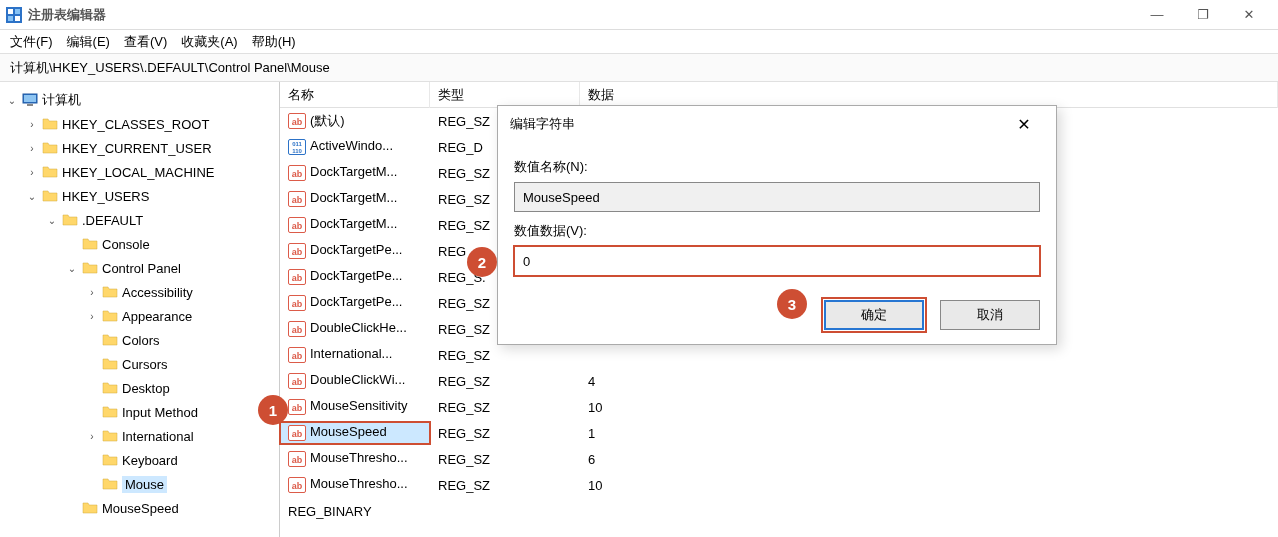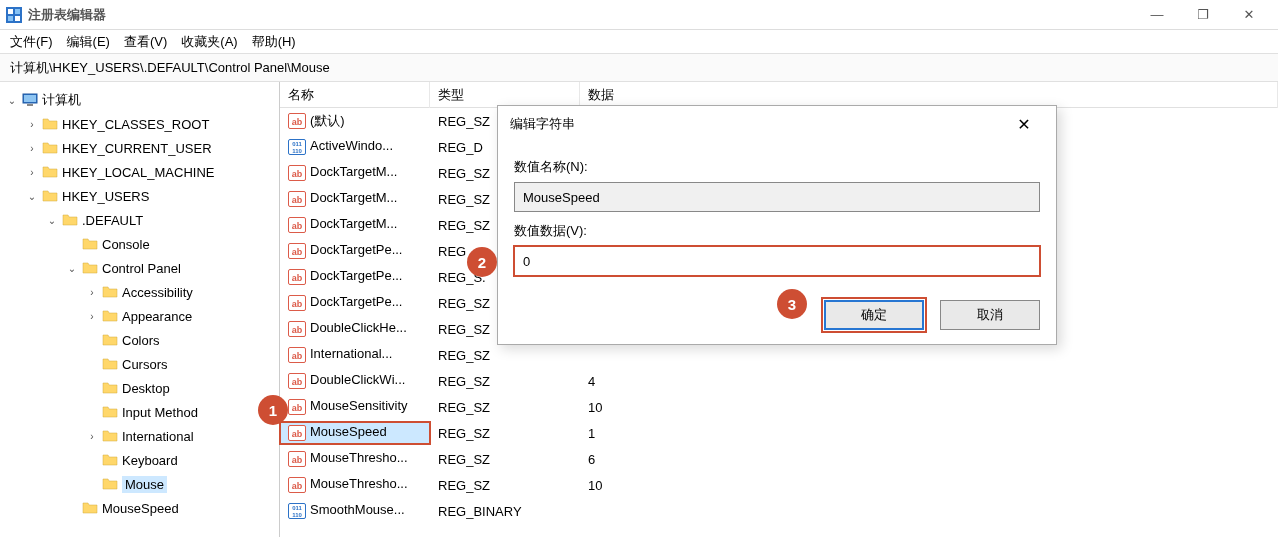--- a/index.html
+++ b/index.html
@@ -465,30 +465,20 @@
                 <rect x="0.5" y="1.5" width="17" height="15" rx="1.5" fill="#fff" stroke="#dc5b49"></rect>
                 <text x="9" y="13" text-anchor="middle" font-size="9" fill="#dc5b49" font-weight="bold">ab</text>
               </svg>
             </span>
             <span>MouseThresho...</span>
           </div>
           <div class="cell cell-type">REG_SZ</div>
           <div class="cell cell-data">10</div>
         </div>
         <div class="row">
-          <div class="cell cell-name">
-            <span class="val-icon">
-              <svg viewBox="0 0 18 18">
-                <rect x="0.5" y="1.5" width="17" height="15" rx="1.5" fill="#fff" stroke="#2c72c7"></rect>
-                <text x="9" y="8" text-anchor="middle" font-size="6" fill="#2c72c7" font-weight="bold">011</text>
-                <text x="9" y="15" text-anchor="middle" font-size="6" fill="#2c72c7" font-weight="bold">110</text>
-              </svg>
-            </span>
-            <span>SmoothMouse...</span>
-          </div>
           <div class="cell cell-type">REG_BINARY</div>
         </div>
       </div>
   </div>
 </div>
 
 <div class="dialog">
   <div class="dlg-title">
     <span class="t">编辑字符串</span>
     <span class="dlg-close">✕</span>

